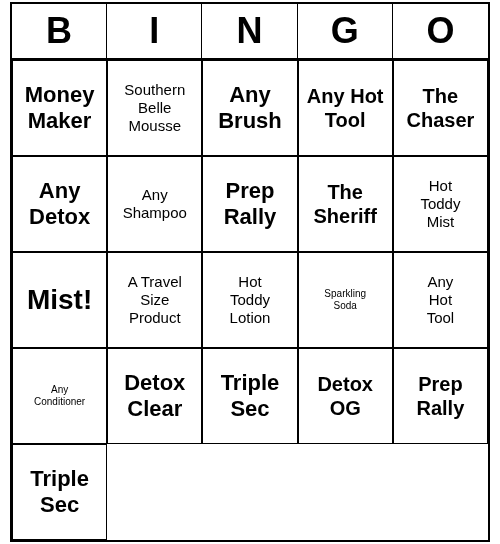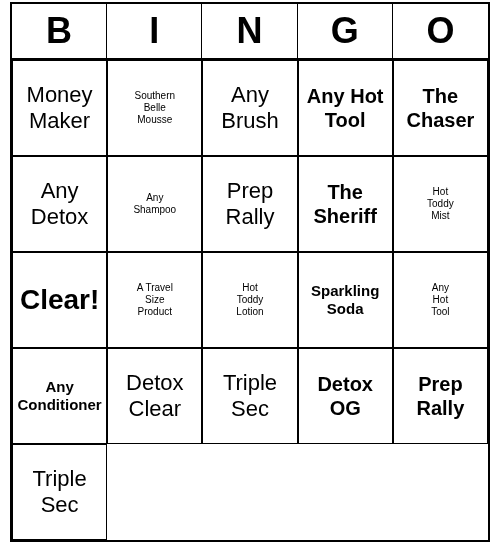--- a/index.html
+++ b/index.html
@@ -44,35 +44,34 @@
       height: 96px;
       padding: 4px;
       line-height: 1.2;
     }
     .bingo-cell span {
       display: block;
     }
     
     .size-lg {
       font-size: 22px;
-      font-weight: normal;
+      font-weight: bold;
     }
     
     .size-md {
       font-size: 20px;
       font-weight: bold;
     }
     
     .size-sm {
-      font-size: 10px;
+      font-size: 15px;
     }
     
     .size-xs {
-      font-size: 15px;
-      font-weight: bold;
+      font-size: 10px;
     }
     
     .free-cell {
       font-size: 28px;
       font-weight: bold;
     }
   </style>
 </head>
 <body>
 
@@ -109,21 +108,21 @@
       <div class="bingo-cell">
         <span class="size-lg">Prep<br>Rally</span>
       </div>
       <div class="bingo-cell">
         <span class="size-md">The<br>Sheriff</span>
       </div>
       <div class="bingo-cell">
         <span class="size-sm">Hot<br>Toddy<br>Mist</span>
       </div>
       <div class="bingo-cell">
-        <span class="free-cell">Clear!</span>
+        <span class="free-cell">Mist!</span>
       </div>
       <div class="bingo-cell">
         <span class="size-sm">A Travel<br>Size<br>Product</span>
       </div>
       <div class="bingo-cell">
         <span class="size-sm">Hot<br>Toddy<br>Lotion</span>
       </div>
       <div class="bingo-cell">
         <span class="size-xs">Sparkling<br>Soda</span>
       </div>

